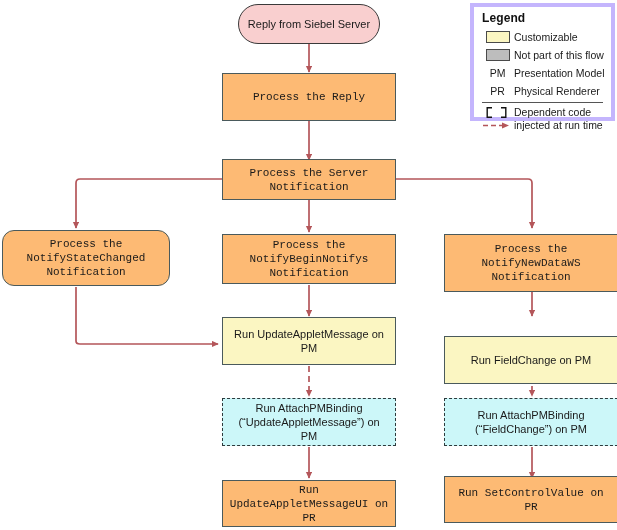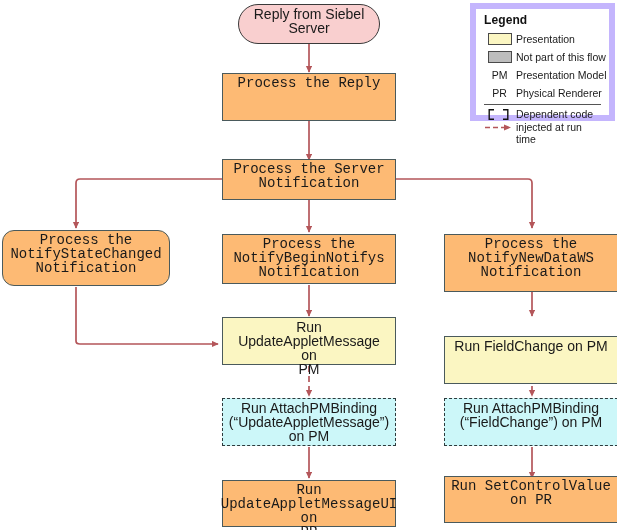--- a/index.html
+++ b/index.html
@@ -17,23 +17,24 @@
   #edges{
     position:absolute;
     left:0;top:0;
     width:617px;height:530px;
     pointer-events:none;
   }
   .node{
     position:absolute;
     box-sizing:border-box;
     display:flex;
+    align-items:center;
     justify-content:center;
     text-align:center;
-    font-size:14px;
+    font-size:11px;
     line-height:14px;
     color:#1a1a1a;
     padding:2px 6px;
     z-index:3;
   }
   .n-process{
     background:#fdba74;
     border:1.6px solid #4a5a5c;
     font-family:Liberation Mono, monospace;
   }
@@ -52,21 +53,21 @@
   }
   
   #legend{
     position:absolute;
     left:470px;
     top:3px;
     width:145px;
     height:118px;
     box-sizing:border-box;
     background:#ffffff;
-    border:6px solid #c4b5fd;
+    border:4px solid #c4b5fd;
     z-index:5;
     padding:4px 6px 0 7px;
   }
   #legend .lg-title{
     font-size:12px;
     font-weight:bold;
     color:#111;
     margin:0 0 3px 1px;
     letter-spacing:.1px;
   }
@@ -223,21 +224,21 @@
     <span class="ml">Run SetControlValue on PR</span>
   </div>
 
   <div id="legend">
     <div class="lg-title">Legend</div>
 
     <div class="lg-row">
       <span class="lg-key">
         <span class="sw sw-custom"></span>
       </span>
-      <span class="lg-label">Presentation</span>
+      <span class="lg-label">Customizable</span>
     </div>
 
     <div class="lg-row">
       <span class="lg-key">
         <span class="sw sw-notflow"></span>
       </span>
       <span class="lg-label">Not part of this flow</span>
     </div>
 
     <div class="lg-row">

